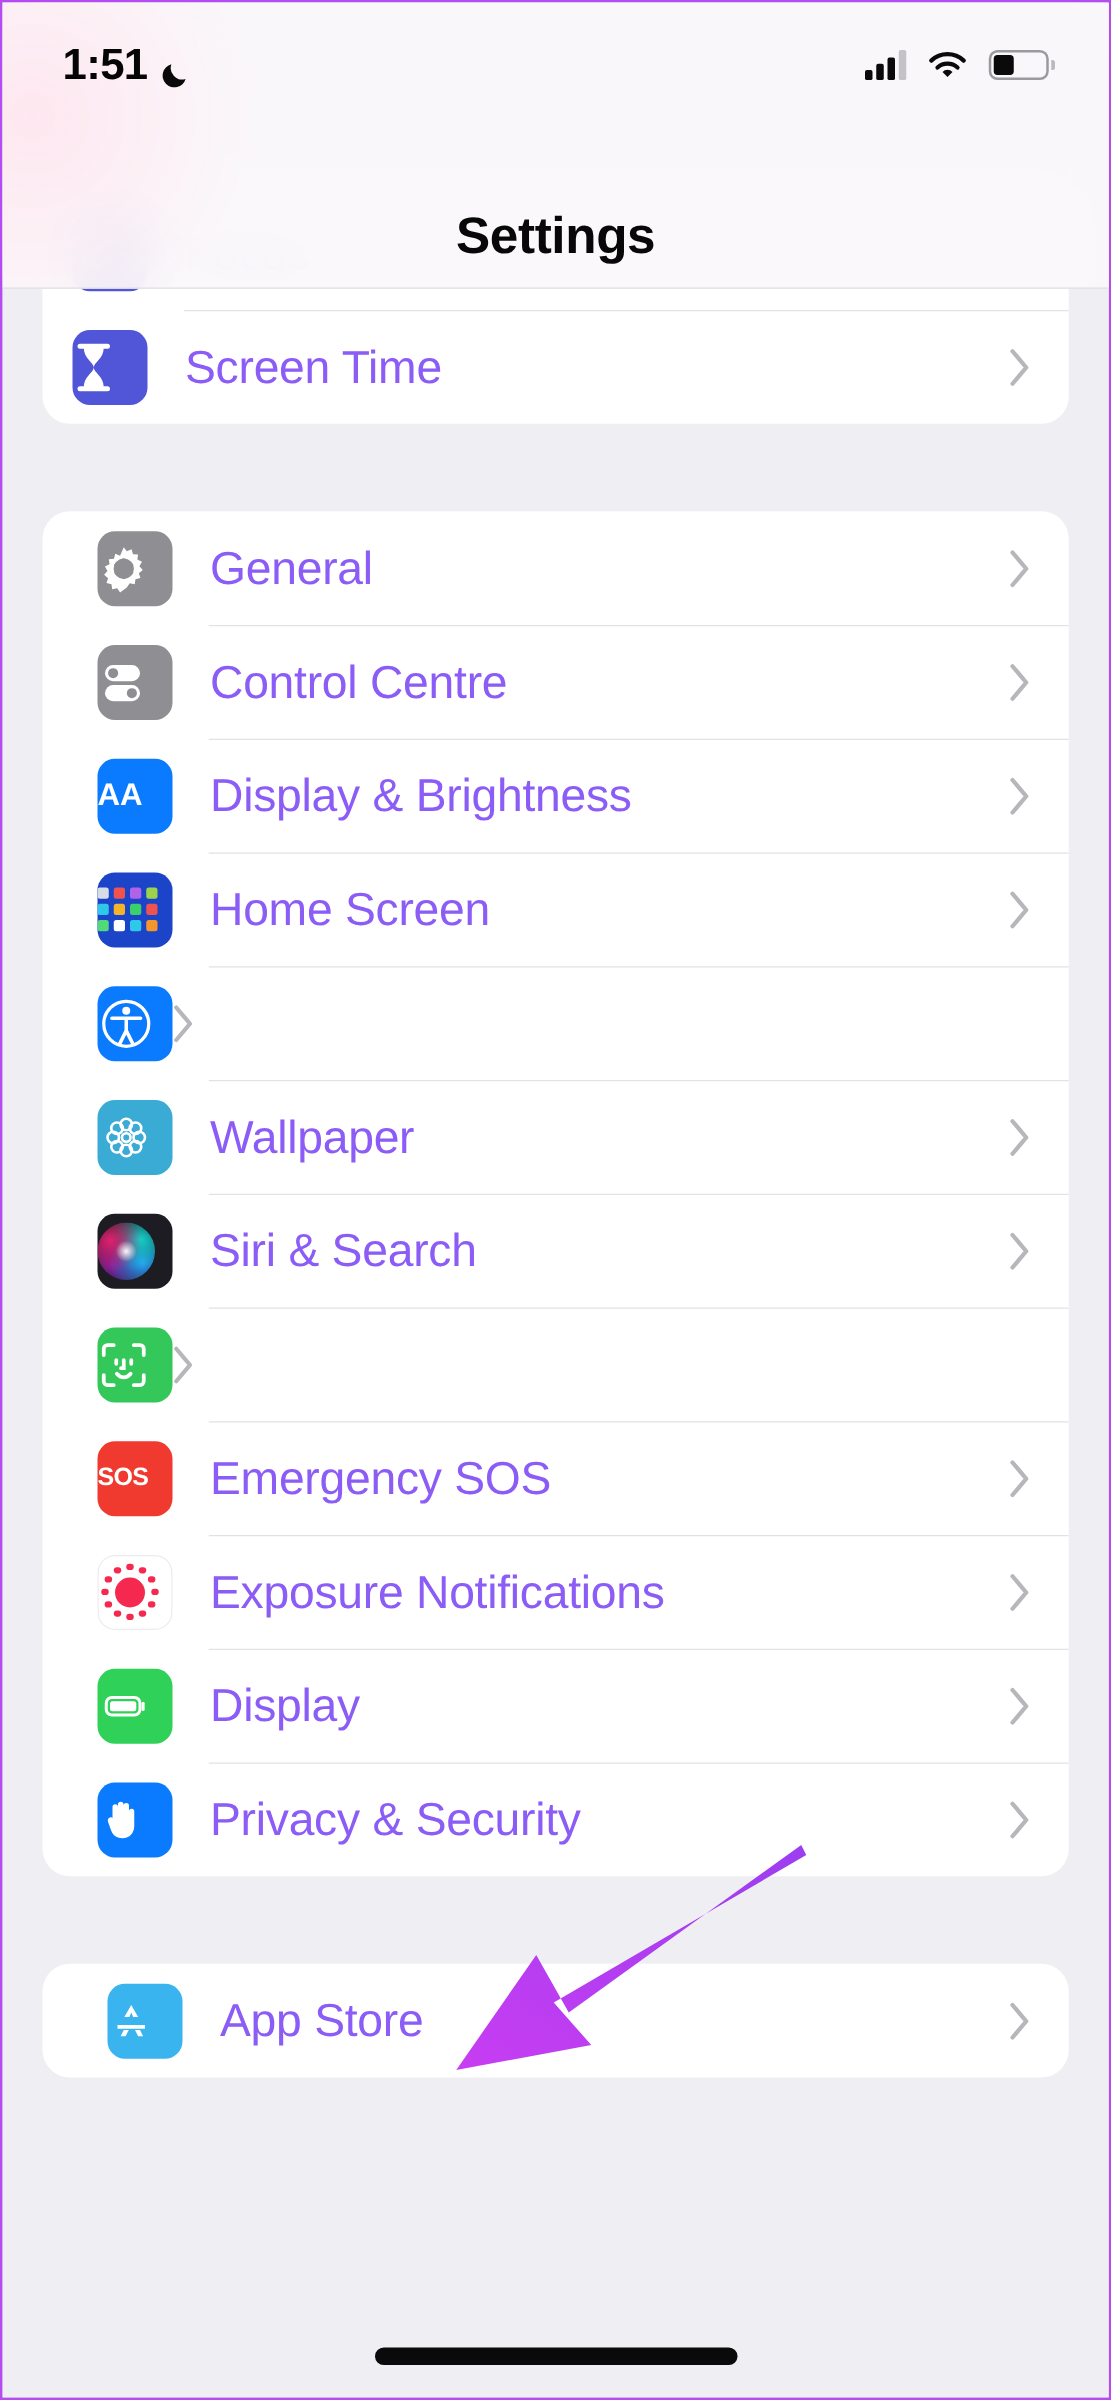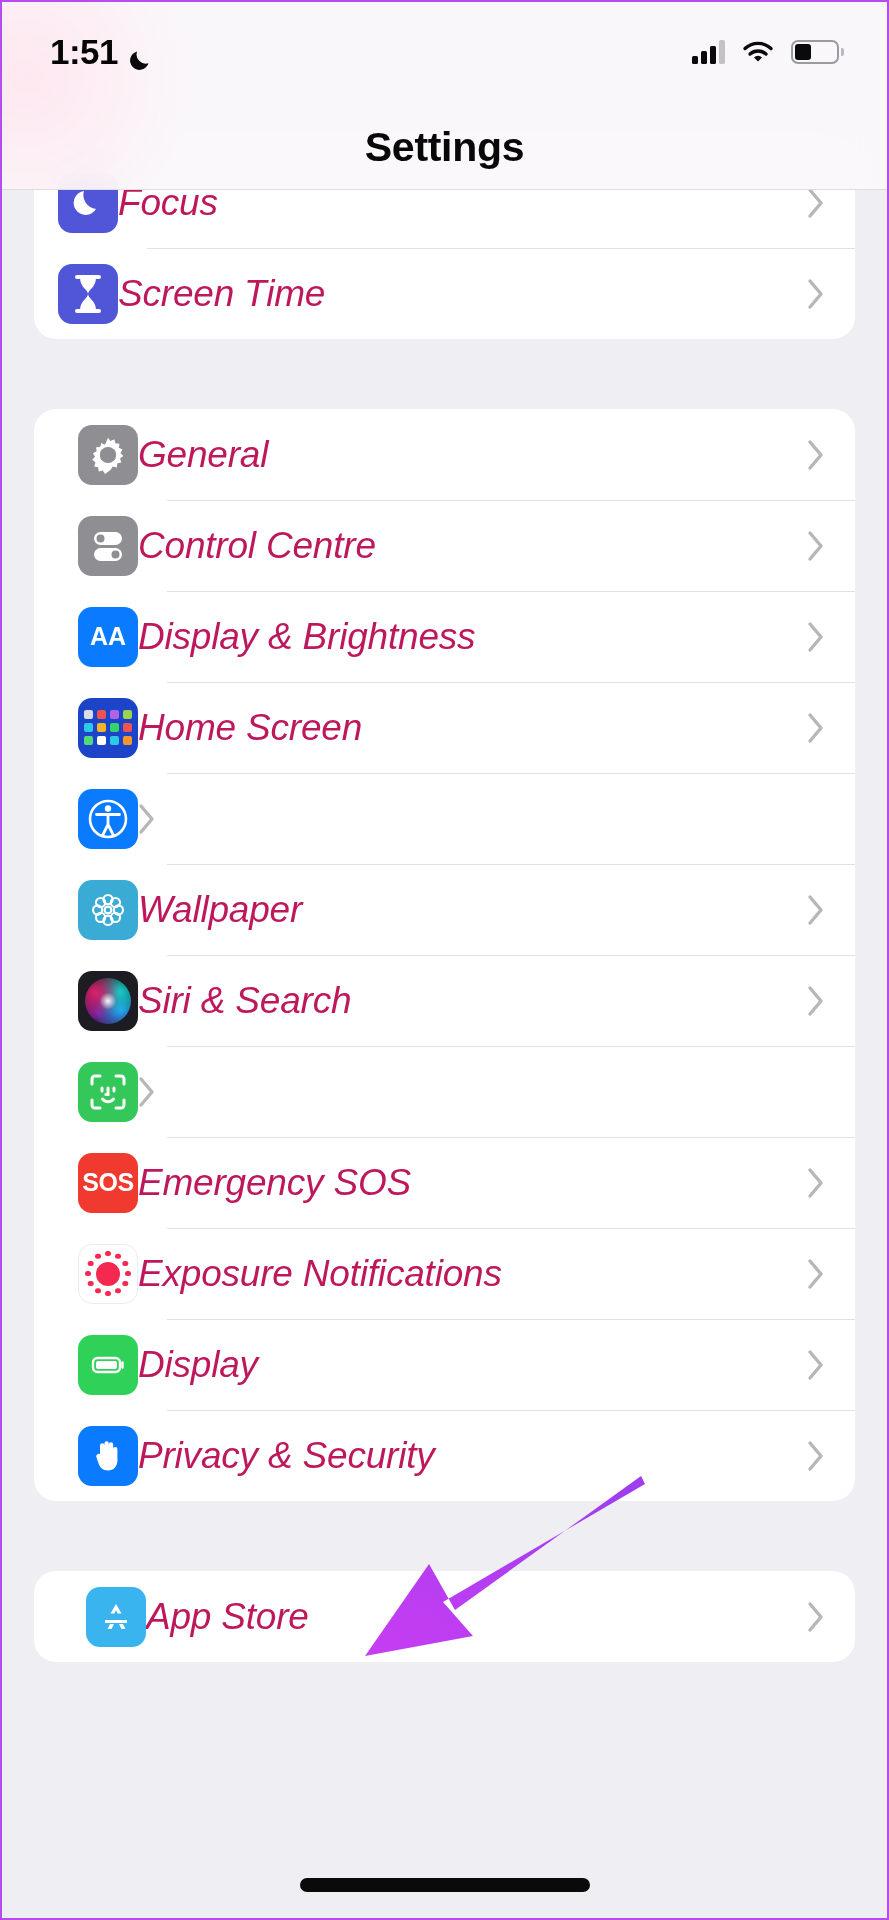--- a/index.html
+++ b/index.html
@@ -46,21 +46,21 @@
     position:absolute; left:4px; top:4px; bottom:4px;
     width:33%; background:#0a0a0a; border-radius:3px;
   }
   .battery .tip{
     position:absolute; right:-5px; top:8px; width:3px; height:8px;
     background:#b9b9be; border-radius:0 2px 2px 0;
   }
 
   
   .navbar{
-    position:absolute; top:0; left:0; right:0; height:188px;
+    position:absolute; top:0; left:0; right:0; height:229px;
     background:rgba(250,248,250,0.94);
     backdrop-filter:blur(18px);
     border-bottom:1px solid #dededf;
     z-index:30;
     display:flex; align-items:flex-end; justify-content:center;
     padding-bottom:18px;
   }
   .navbar .pinktint{
     position:absolute; left:0; top:0; width:240px; height:100%;
     background:radial-gradient(circle at 10% 40%, rgba(255,228,238,0.85), rgba(255,255,255,0) 70%);
@@ -91,29 +91,29 @@
     padding-left:24px;
     position:relative;
   }
   .row + .row::before{
     content:""; position:absolute; left:113px; right:0; top:0;
     height:1px; background:#e2e2e4;
   }
   .row-icon{
     width:60px; height:60px; border-radius:14px;
     flex:0 0 60px;
-    display:flex; align-items:center; justify-content:center;
+    display:flex; align-items:center; justify-content:flex-start;
     overflow:hidden;
     position:relative;
   }
   .row-label{
     flex:1;
-    font-size:37px; color:#be185d; letter-spacing:-0.2px;
+    margin-left:30px;
+    font-size:37px; color:#8b5cf6; letter-spacing:-0.2px;
     white-space:nowrap;
-    font-style:italic;
   }
   .chev{
     margin-right:30px;
     width:18px; height:32px; flex:0 0 18px;
   }
   .chev svg{ display:block; }
 
   
   .ic-focus{ background:#5155d8; }
   .ic-screentime{ background:#5155d8; }
@@ -125,21 +125,21 @@
   .ic-wallpaper{ background:#3aabd4; }
   .ic-siri{ background:#1c1c22; }
   .ic-faceid{ background:#34c759; }
   .ic-sos{ background:#f0392f; }
   .ic-exposure{ background:#ffffff; border:1px solid #ececee; }
   .ic-battery{ background:#30d158; }
   .ic-privacy{ background:#0a7bff; }
   .ic-appstore{ background:#3ab4ef; }
 
   .sos-text{
-    color:#fff; font-size:25px; font-weight:800; letter-spacing:-0.5px;
+    color:#fff; font-size:20px; font-weight:800; letter-spacing:-0.5px;
     font-family:"Liberation Sans", sans-serif;
   }
   .aa-text{ color:#fff; font-size:25px; font-weight:600; letter-spacing:0px; }
 
   
   .hs-grid{
     display:grid; grid-template-columns:repeat(4,9px); grid-template-rows:repeat(3,9px);
     gap:4px;
   }
   .hs-grid span{ display:block; width:9px; height:9px; border-radius:2px; }

